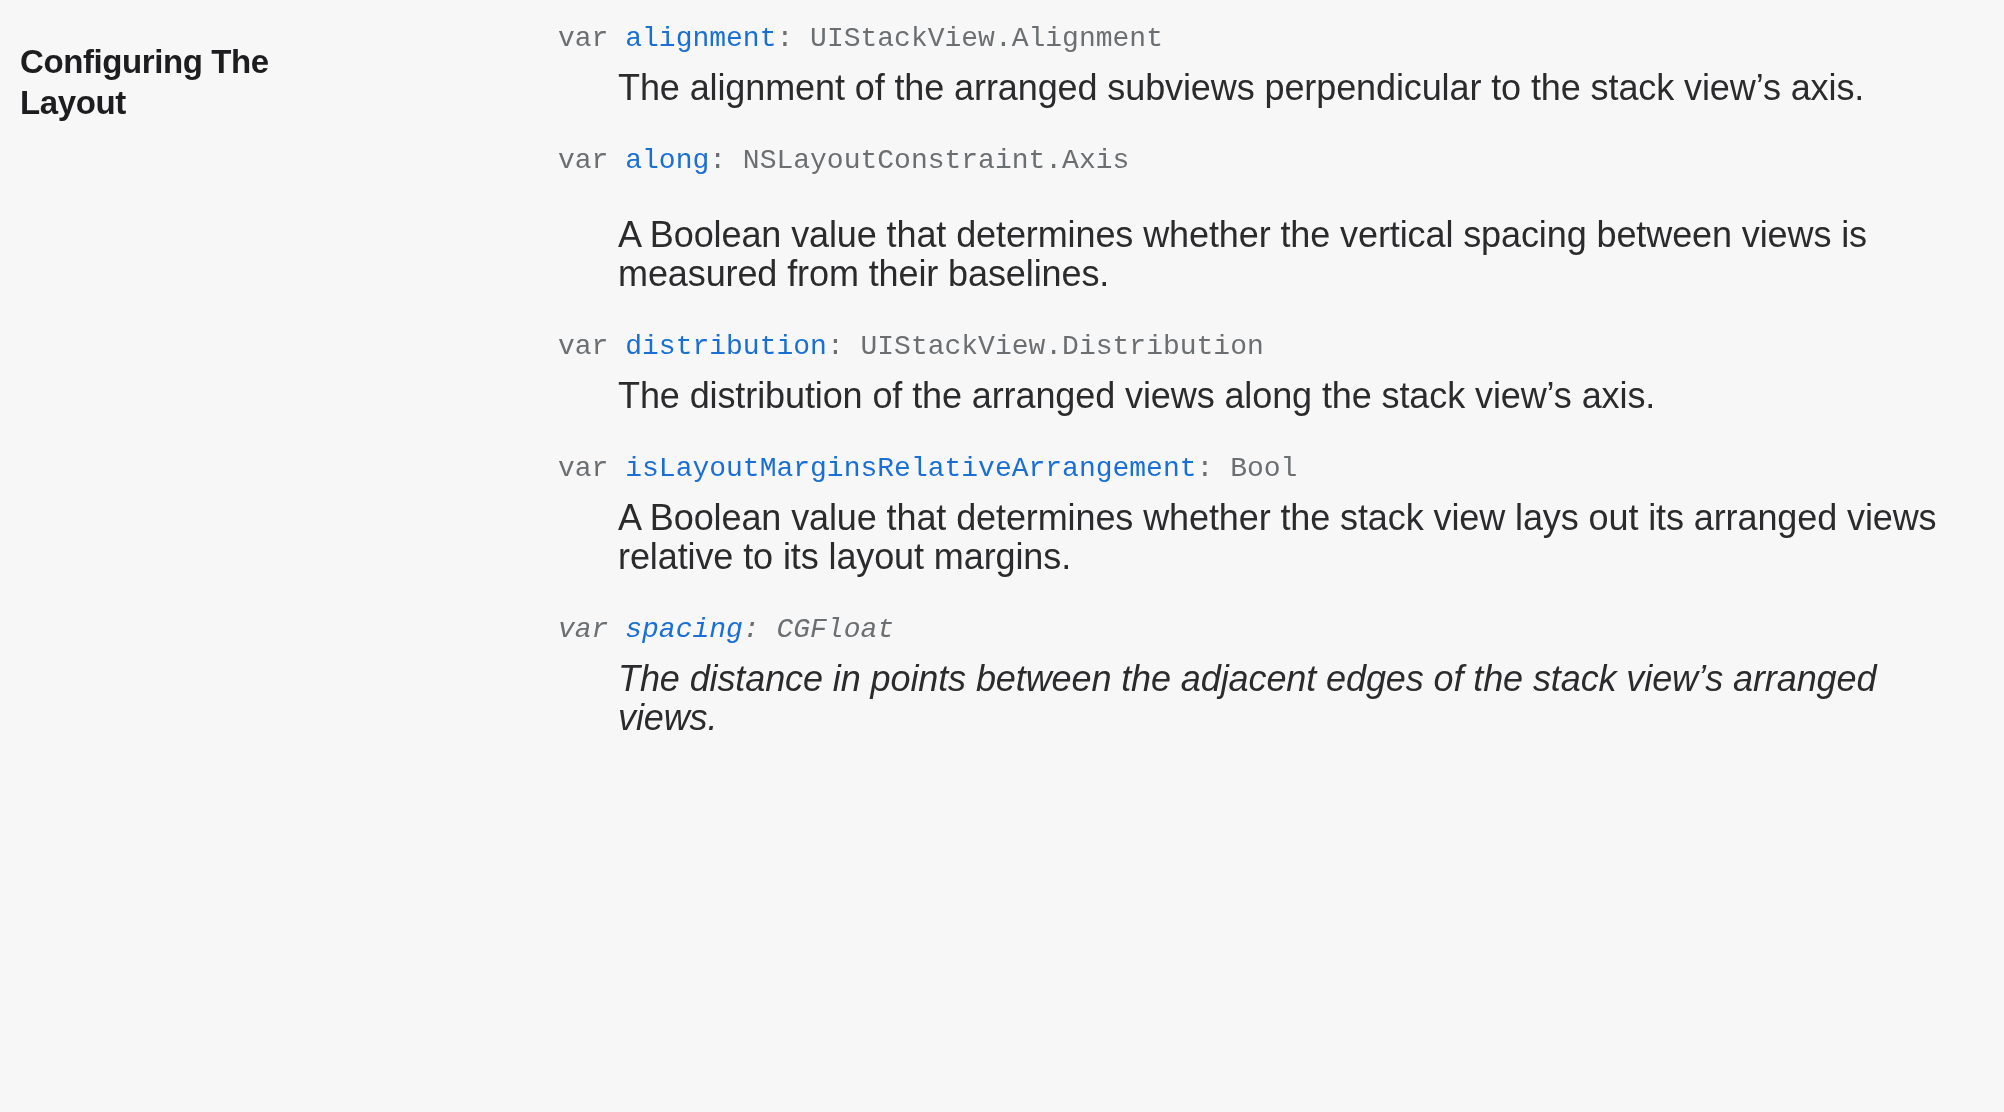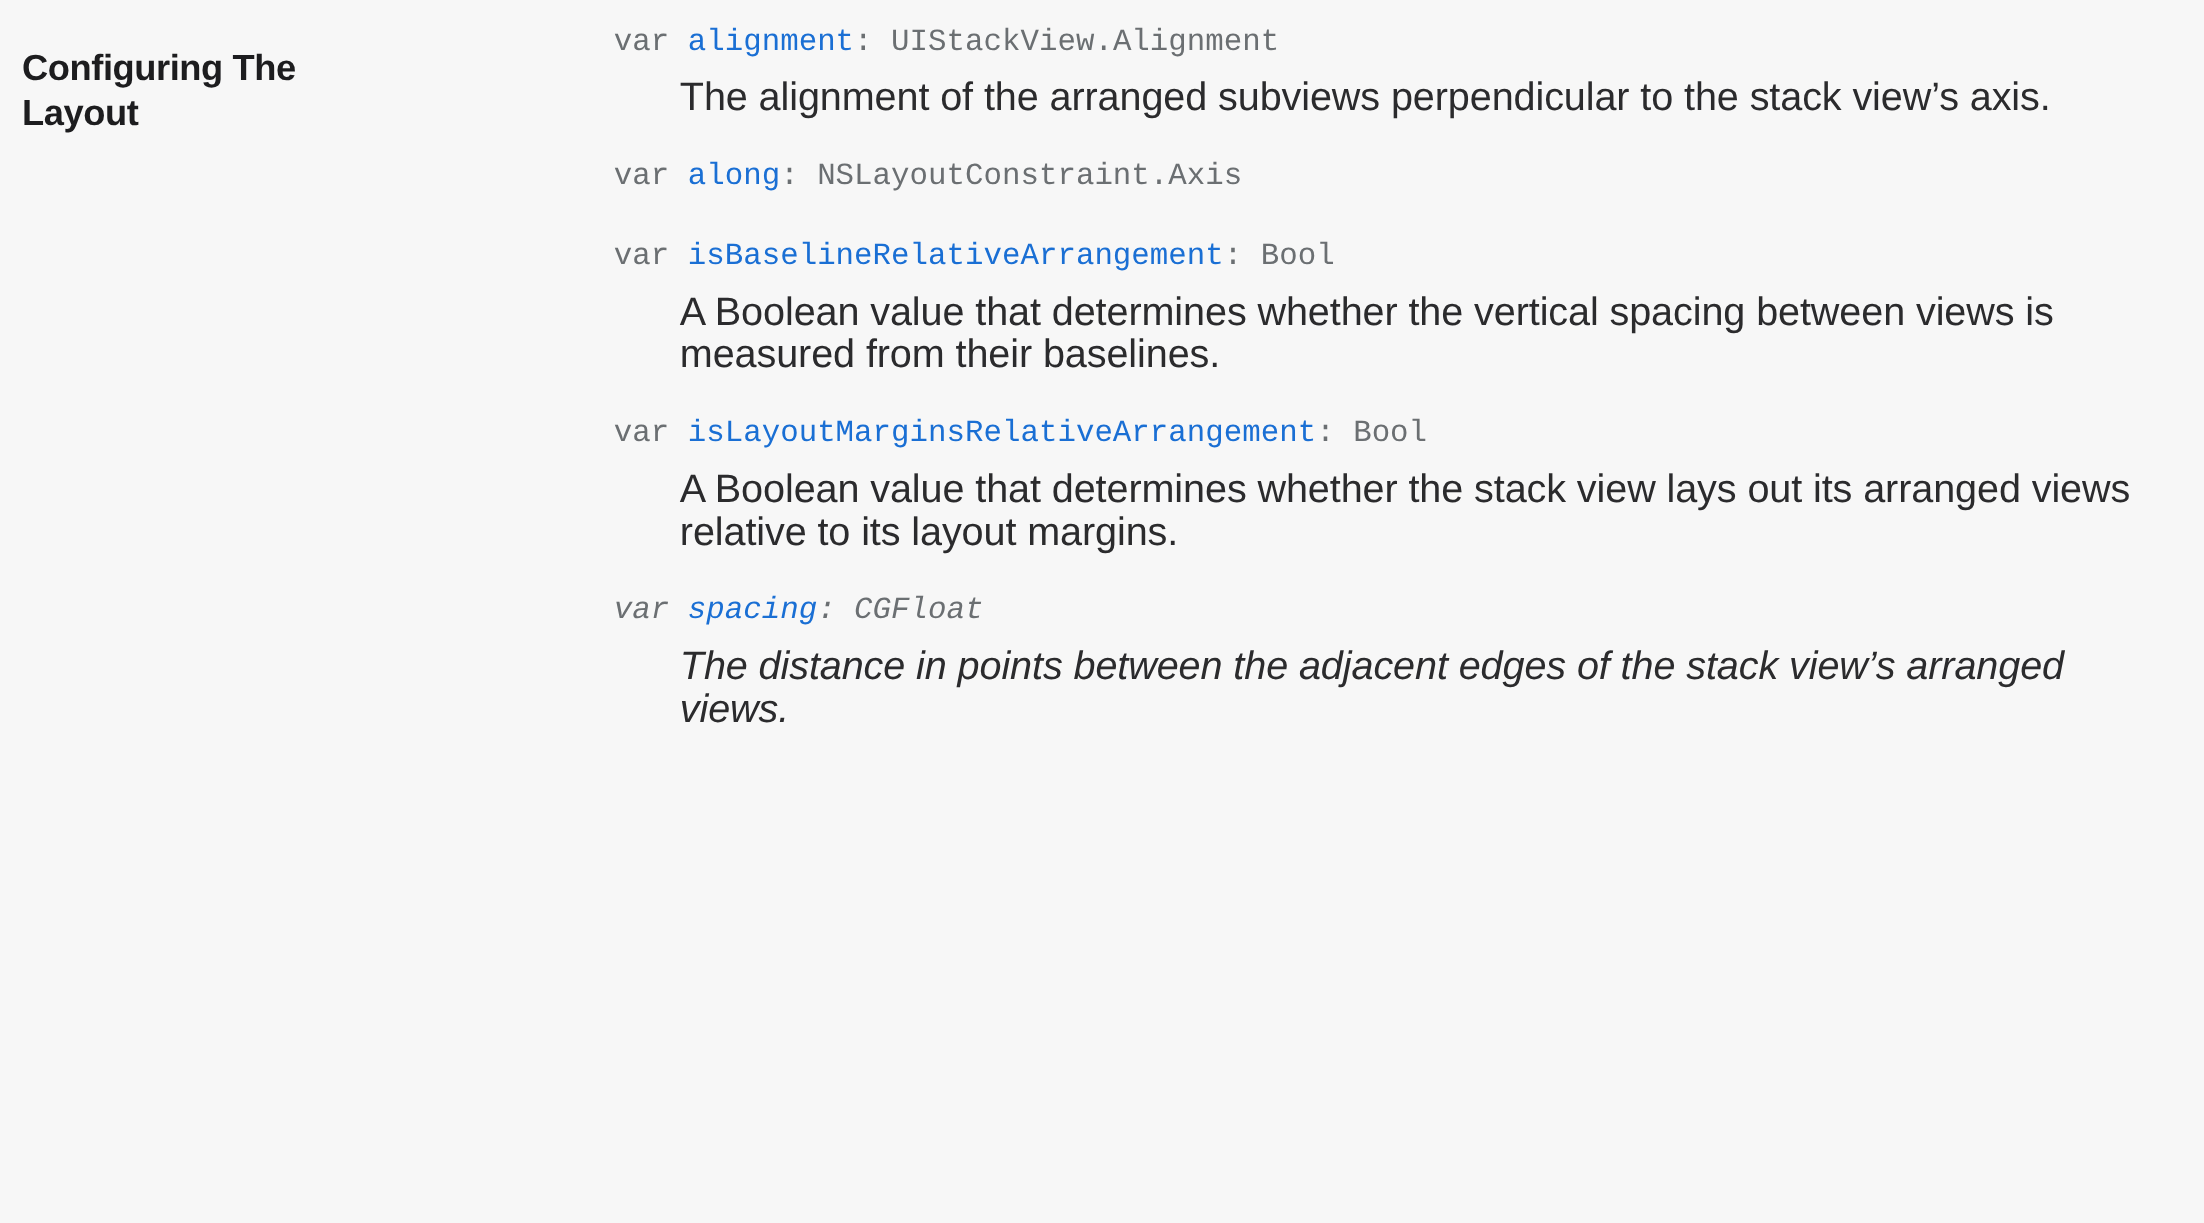--- a/index.html
+++ b/index.html
@@ -100,26 +100,29 @@
       <div class="desc">The alignment of the arranged subviews perpendicular to the stack view’s axis.</div>
     </div>
 
     <div class="topic">
       <div class="decl">
         <span class="kw">var</span><span> </span><span class="name">along</span><span class="type">: NSLayoutConstraint.Axis</span>
       </div>
     </div>
 
     <div class="topic">
-      <div class="decl">
-        <span class="kw">var</span><span> </span><span class="name">isBaselineRelativeArrangement</span><span class="type">: Bool</span>
-      </div>
       <div class="desc">A Boolean value that determines whether the vertical spacing between views is measured from their baselines.</div>
     </div>
 
+    <div class="topic">
+      <div class="decl">
+        <span class="kw">var</span><span> </span><span class="name">distribution</span><span class="type">: UIStackView.Distribution</span>
+      </div>
+      <div class="desc">The distribution of the arranged views along the stack view’s axis.</div>
+    </div>
 
     <div class="topic">
       <div class="decl">
         <span class="kw">var</span><span> </span><span class="name">isLayoutMarginsRelativeArrangement</span><span class="type">: Bool</span>
       </div>
       <div class="desc">A Boolean value that determines whether the stack view lays out its arranged views relative to its layout margins.</div>
     </div>
 
     <div class="topic">
       <div class="decl">

